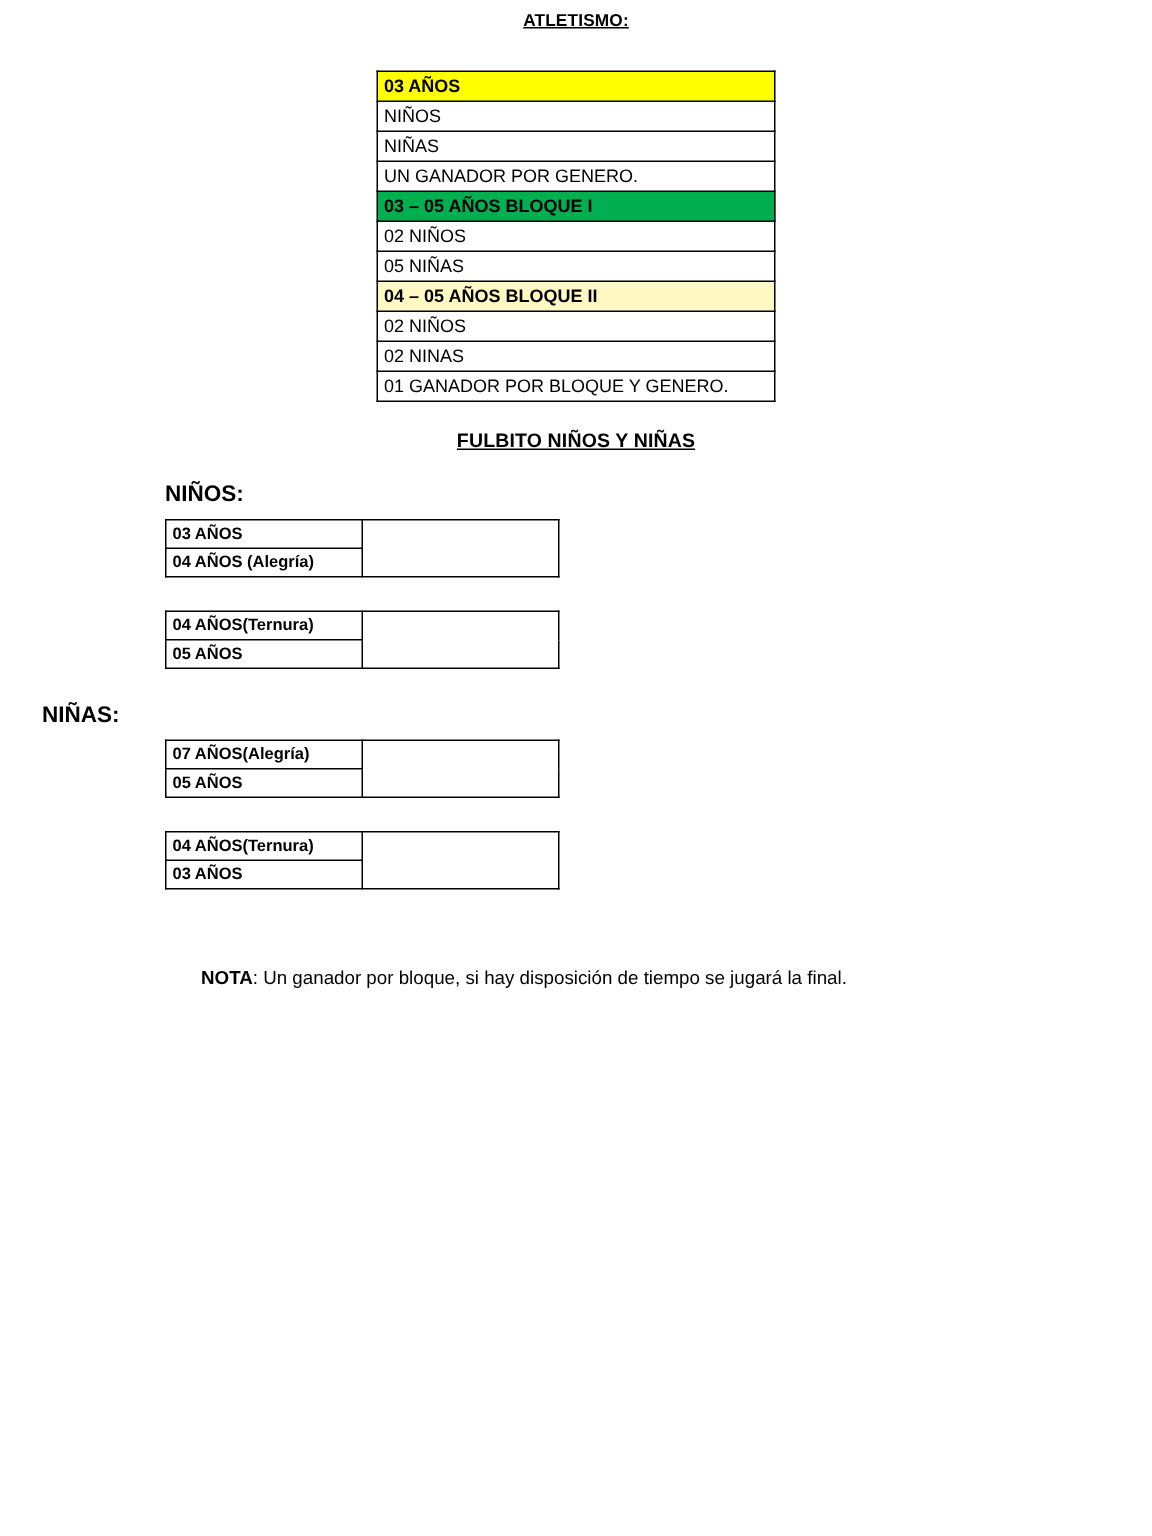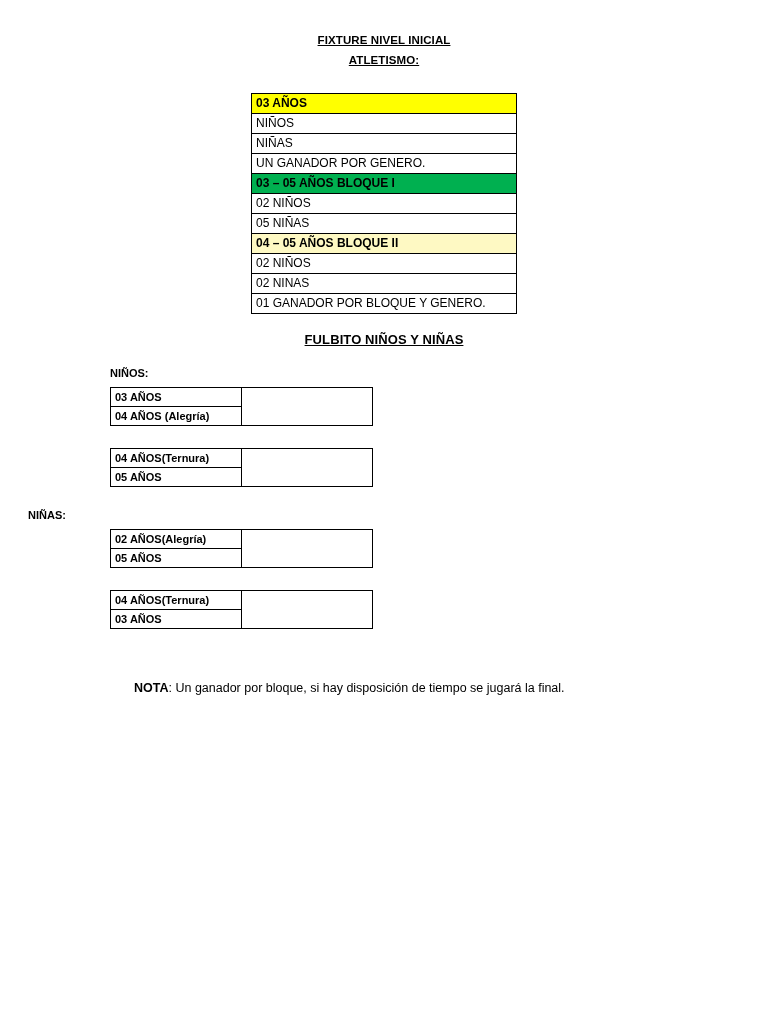--- a/index.html
+++ b/index.html
@@ -58,21 +58,21 @@
     font-weight: bold;
   }
 
   #section-fulbito {
     margin-top: 18px;
     font-size: 13px;
   }
 
   .group-label {
     font-weight: bold;
-    font-size: 11px;
+    font-size: 15px;
     margin-left: 110px;
     margin-top: 20px;
   }
   .bracket-table {
     border-collapse: collapse;
     margin-left: 110px;
     margin-top: 8px;
     table-layout: fixed;
   }
   .bracket-table td {
@@ -96,21 +96,20 @@
     font-size: 12.5px;
     padding-left: 16px;
   }
   .note b { font-weight: bold; }
 </style>
 </head>
 <body>
 
 <div class="page">
 
-  <div class="title-center" id="doc-title">FIXTURE NIVEL INICIAL</div>
 
   <div class="title-center" id="section-atletismo">ATLETISMO:</div>
 
   <table class="atl-table">
     <tbody>
       <tr>
         <td class="hdr-yellow">03 AÑOS</td>
       </tr>
       <tr>
         <td>NIÑOS</td>
@@ -171,21 +170,21 @@
         <td class="name-cell">05 AÑOS</td>
       </tr>
     </tbody>
   </table>
 
   <div class="group-label" style="margin-top:22px;margin-left:28px;">NIÑAS:</div>
 
   <table class="bracket-table">
     <tbody>
       <tr>
-        <td class="name-cell">02 AÑOS(Alegría)</td>
+        <td class="name-cell">07 AÑOS(Alegría)</td>
         <td class="blank-cell" rowspan="2"></td>
       </tr>
       <tr>
         <td class="name-cell">05 AÑOS</td>
       </tr>
     </tbody>
   </table>
 
   <table class="bracket-table" style="margin-top:22px;">
     <tbody>

